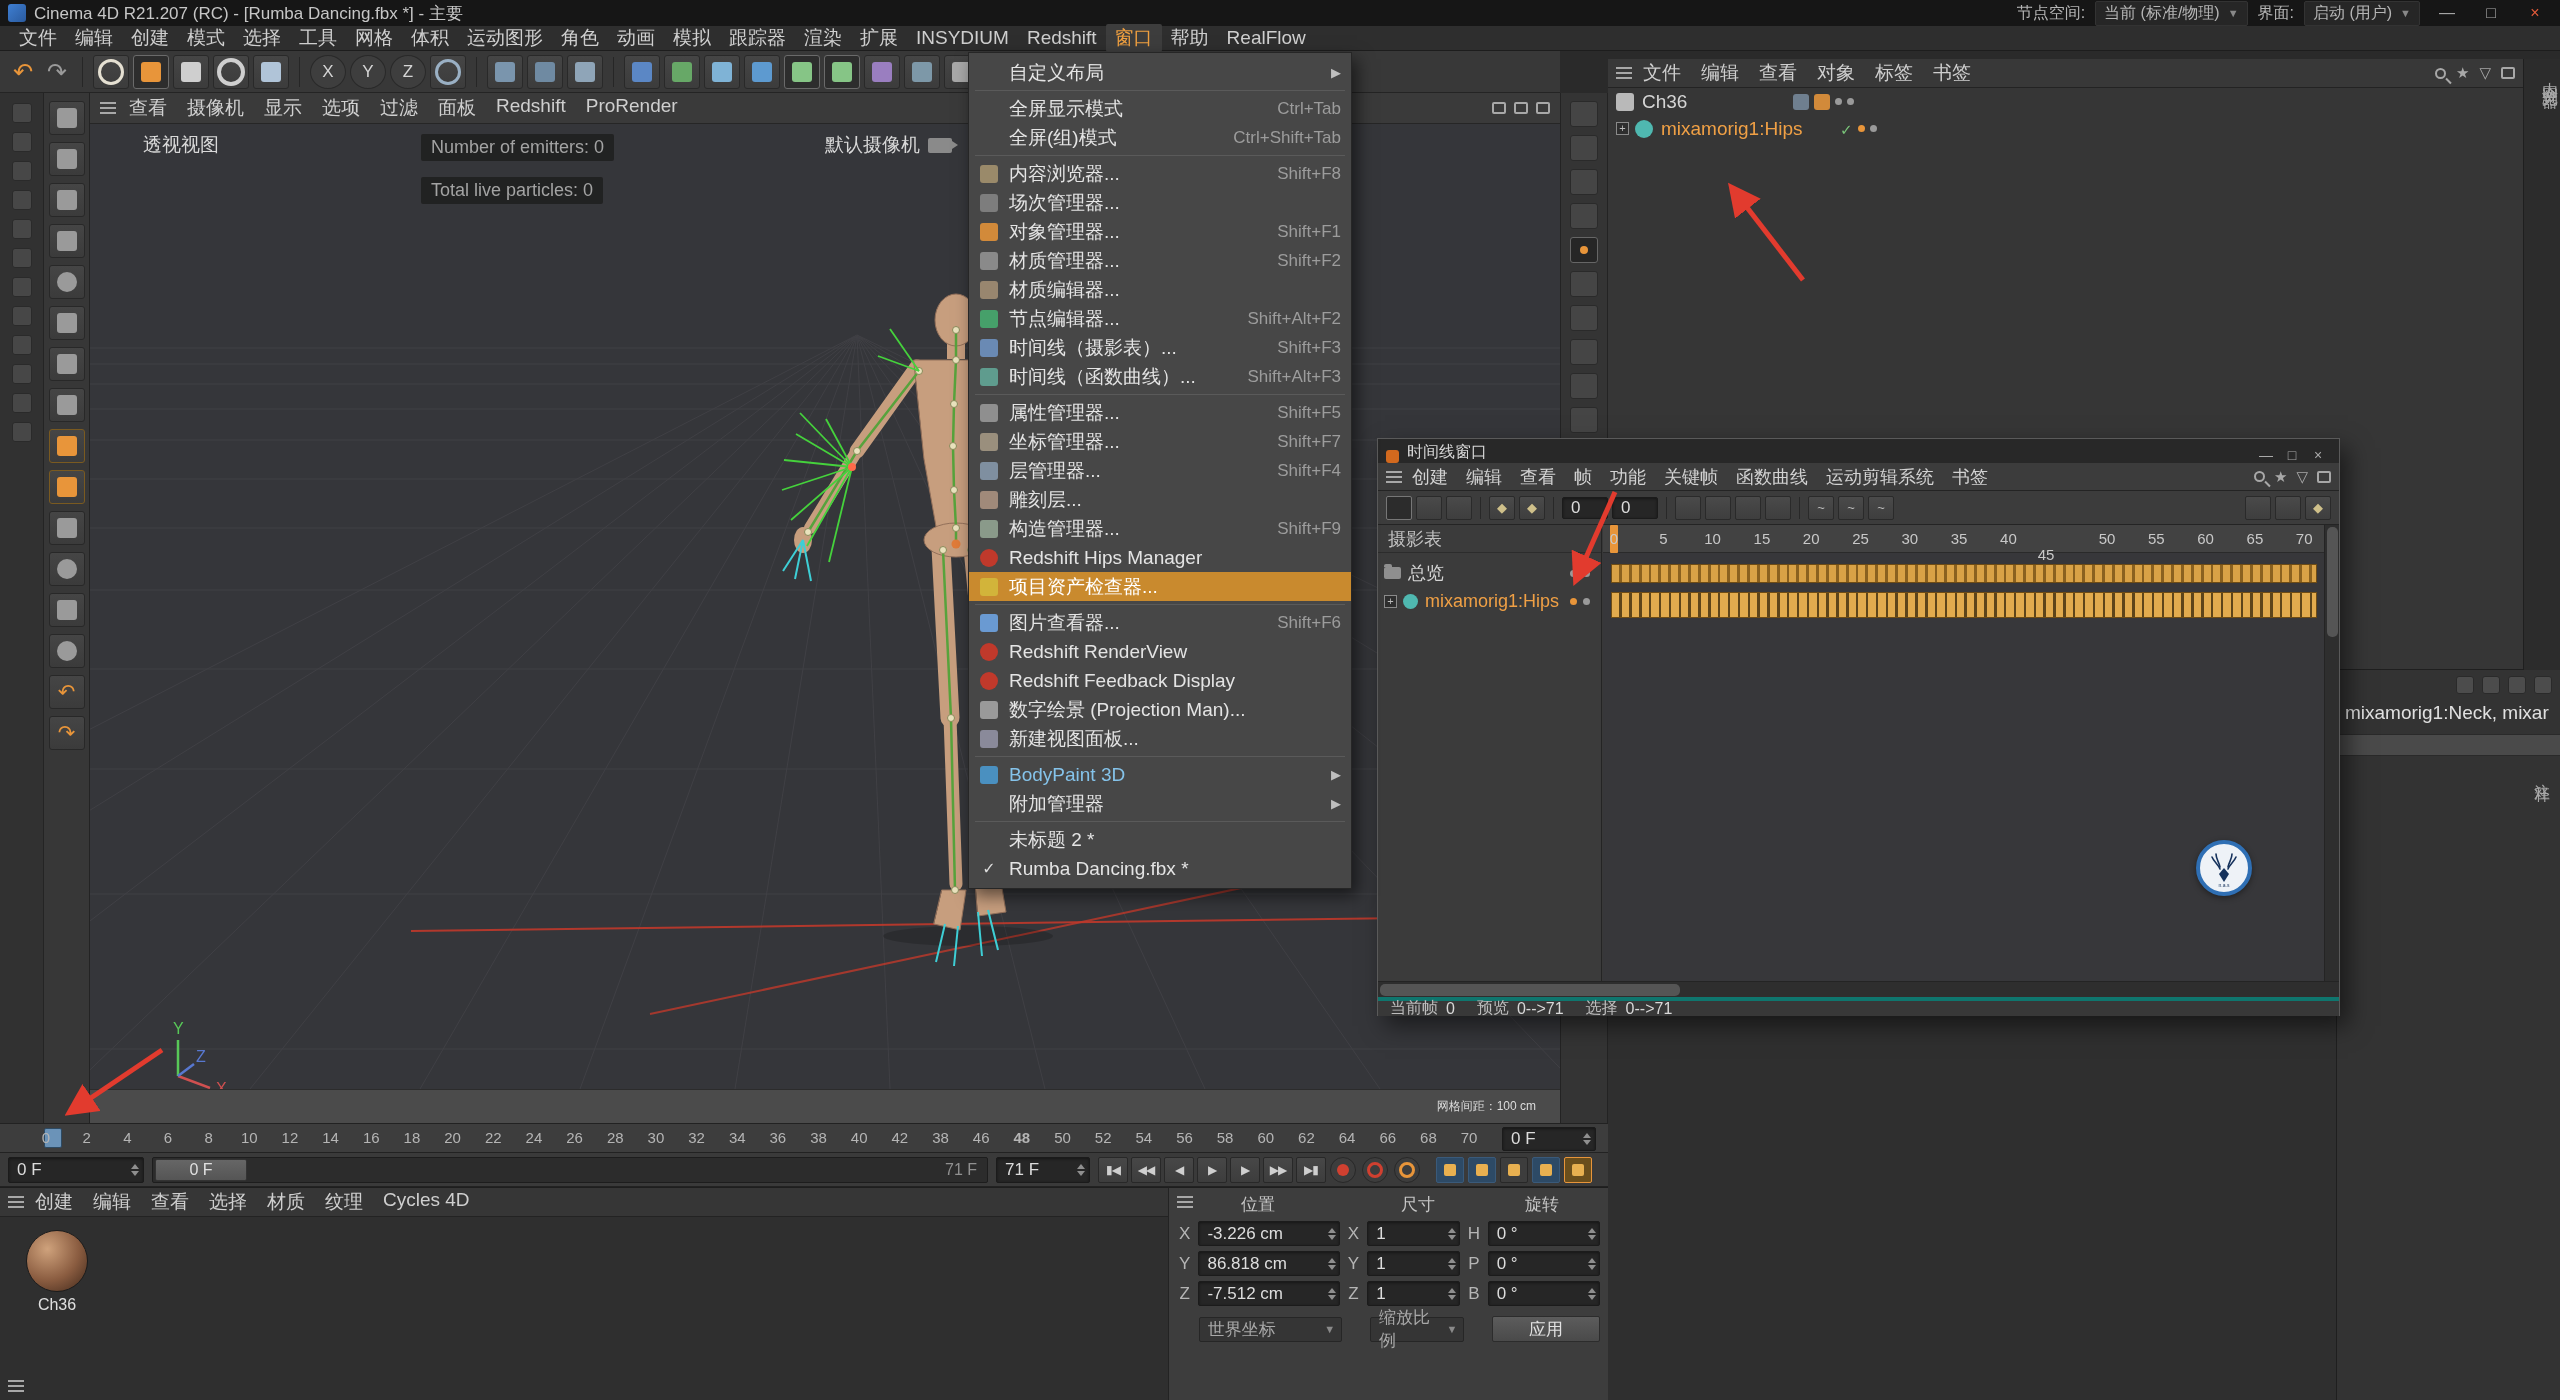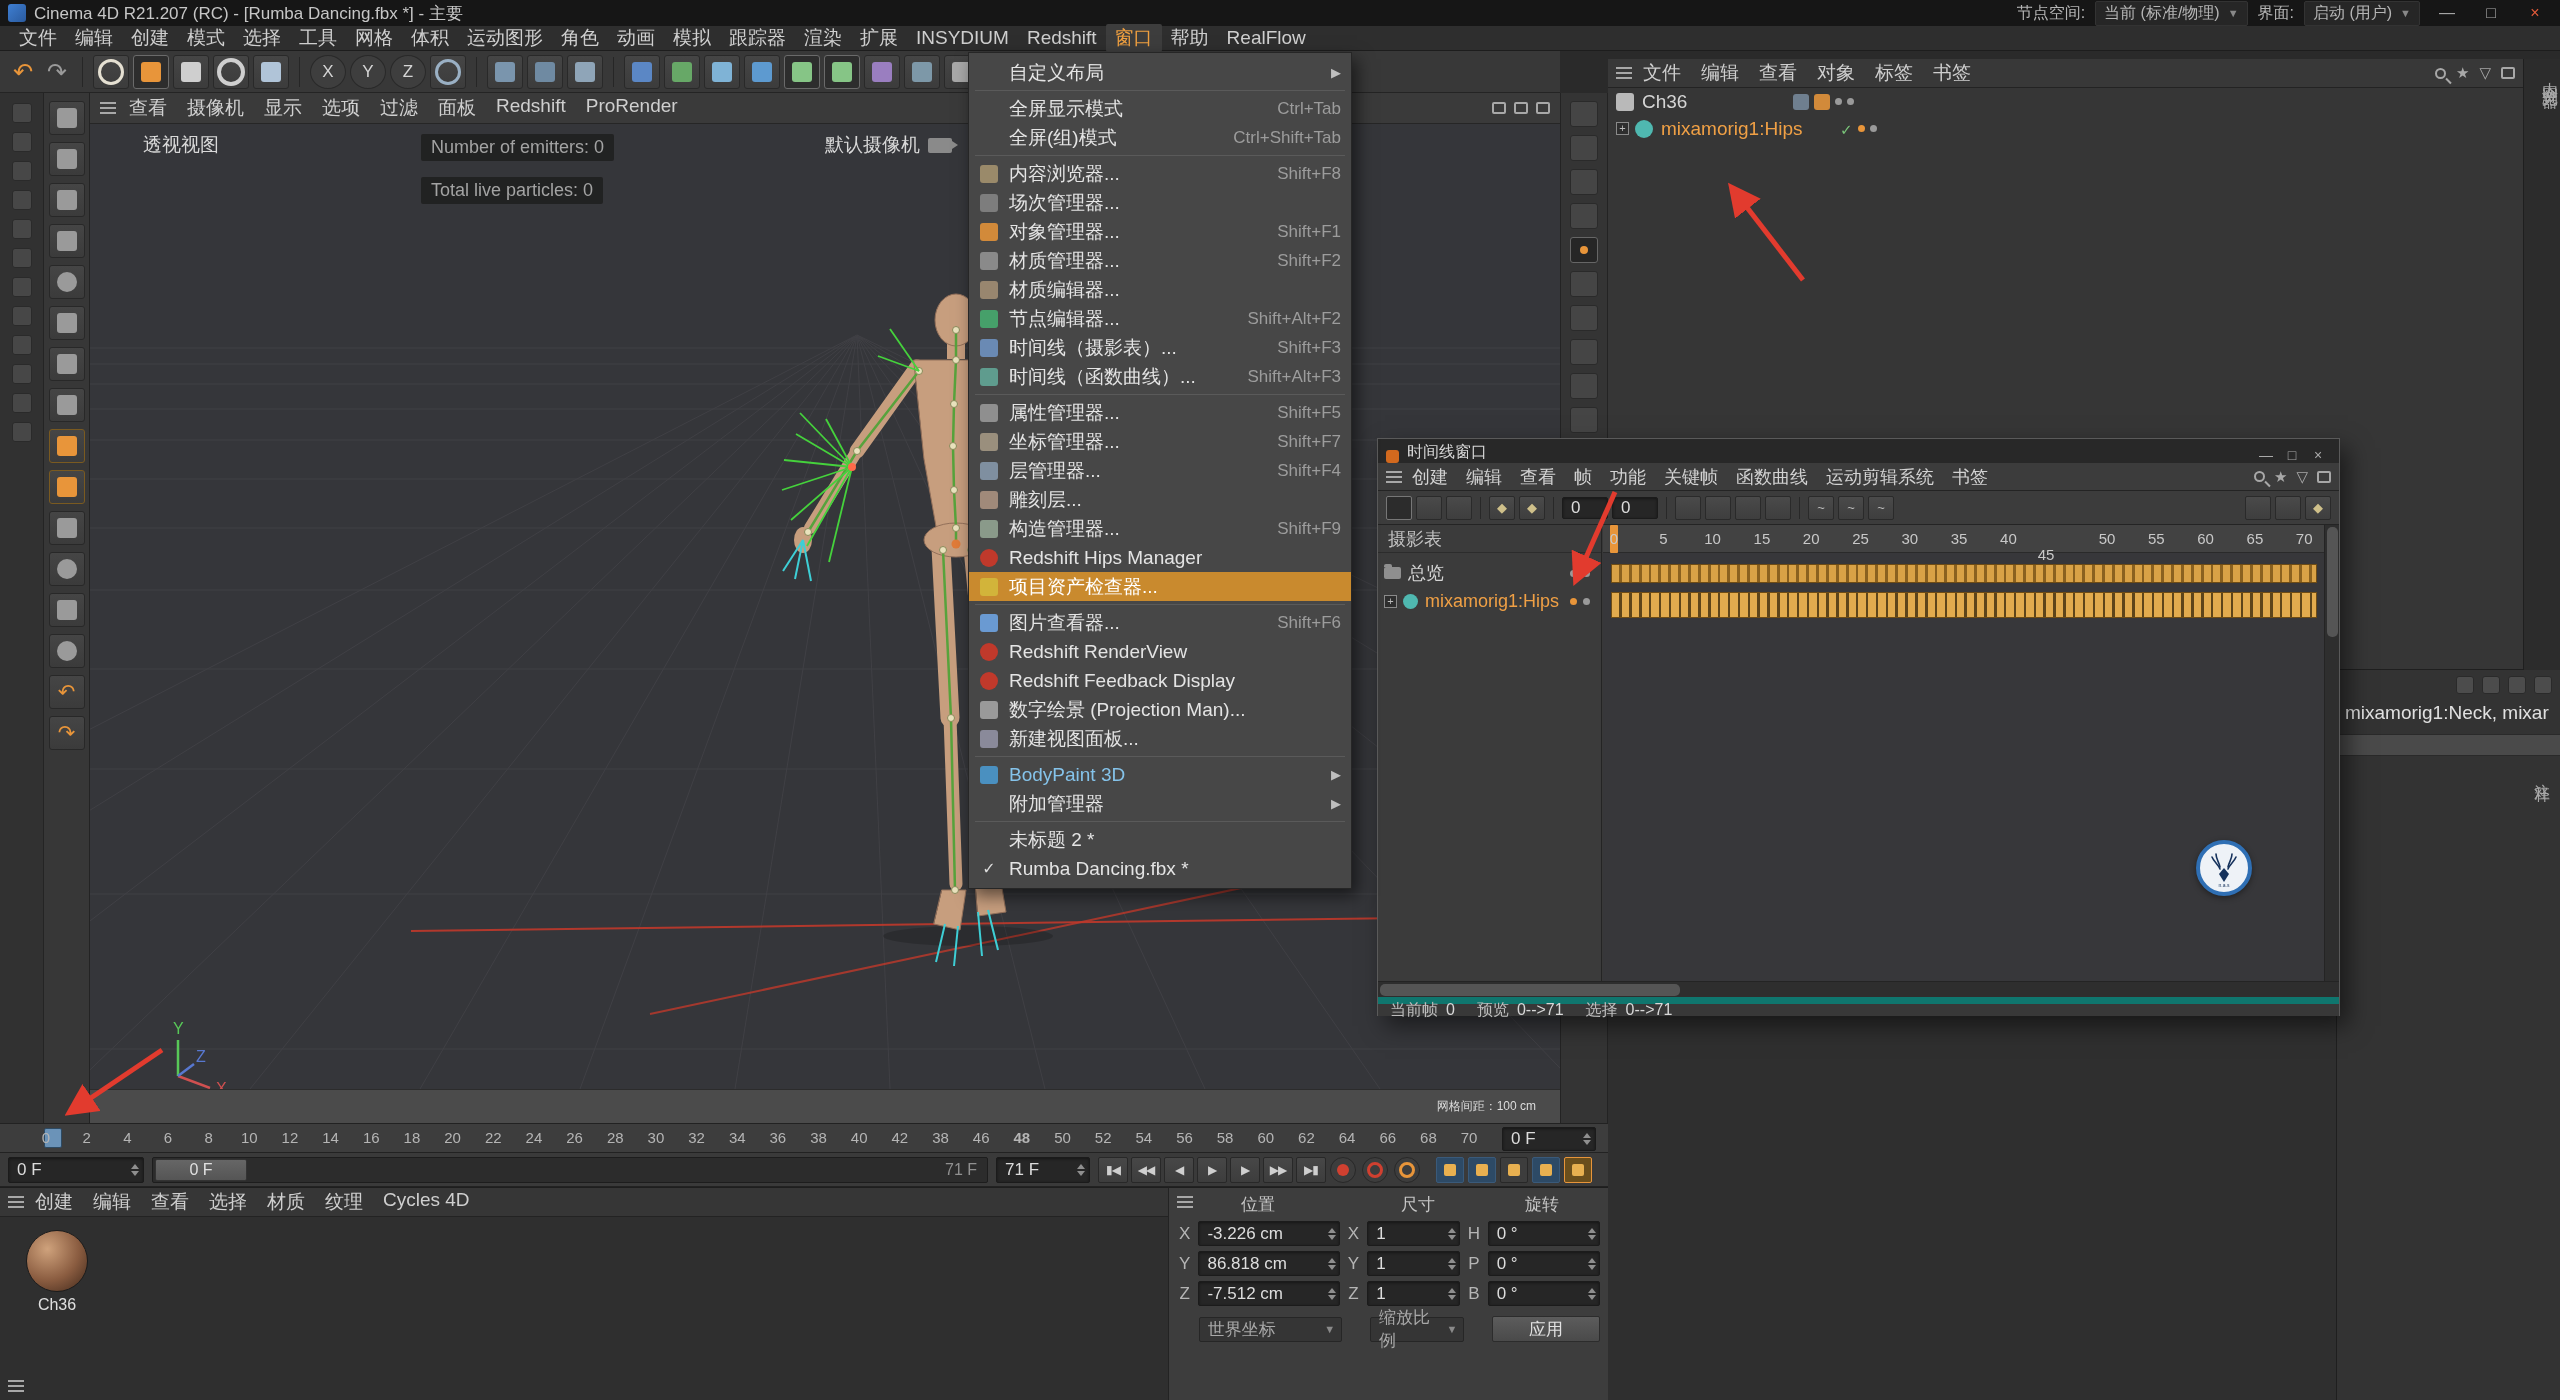--- a/index.html
+++ b/index.html
@@ -189,21 +189,21 @@
 #tl-ruler{position:absolute;left:0;top:0;width:721px;height:28px;background:#424242;border-bottom:1px solid #2a2a2a}
 .ttick{position:absolute;top:5px;transform:translateX(-50%);font-size:15px;color:#c8c8c8}
 #tl-cursor{position:absolute;left:7px;top:0;width:8px;height:28px;background:#e8953a;border-radius:1px}
 .lane{position:absolute;left:0;width:721px}
 .kf1{position:absolute;left:8px;top:5px;width:706px;height:19px;background:repeating-linear-gradient(90deg,#d9a246 0px,#d9a246 7px,#8a611f 7px,#8a611f 9.86px);border:1px solid #6e4c15}
 .kf2{position:absolute;left:8px;top:3px;width:706px;height:26px;background:repeating-linear-gradient(90deg,#e2ab4e 0px,#e2ab4e 7.4px,#5e451a 7.4px,#5e451a 9.86px);border:1px solid #6e4c15}
 #tl-vsb{position:absolute;right:0;top:0;width:15px;height:456px;background:#2e2e2e;border-left:1px solid #242424}
 #tl-vsb i{position:absolute;left:2px;top:2px;width:11px;height:110px;background:#555;border-radius:5px}
 #tl-hsb{position:absolute;left:0;top:542px;width:961px;height:16px;background:#2e2e2e;border-top:1px solid #242424}
 #tl-hsb i{position:absolute;left:2px;top:2px;width:300px;height:12px;background:#555;border-radius:5px}
-#tl-status{position:absolute;left:0;top:558px;width:961px;height:19px;background:#383838;border-top:7px solid #0f766e;display:flex;align-items:center;gap:8px;padding:0 12px;font-size:16px;color:#bdbdbd}
+#tl-status{position:absolute;left:0;top:558px;width:961px;height:19px;background:#383838;border-top:4px solid #0f766e;display:flex;align-items:center;gap:8px;padding:0 12px;font-size:16px;color:#bdbdbd}
 #tl-status b{font-weight:normal;color:#d8d8d8}
 
 #annotations{position:absolute;left:0;top:0;z-index:50;pointer-events:none}
 #deer{position:absolute;left:2196px;top:840px;width:56px;height:56px;border-radius:50%;background:#eef2f7;border:4px solid #2f6fb4;z-index:35;display:flex;align-items:center;justify-content:center;box-shadow:0 2px 6px rgba(0,0,0,.4)}
 #bottom-hamb{position:absolute;left:8px;top:1380px}
 </style>
 </head>
 <body>
 
 <div id="titlebar">

